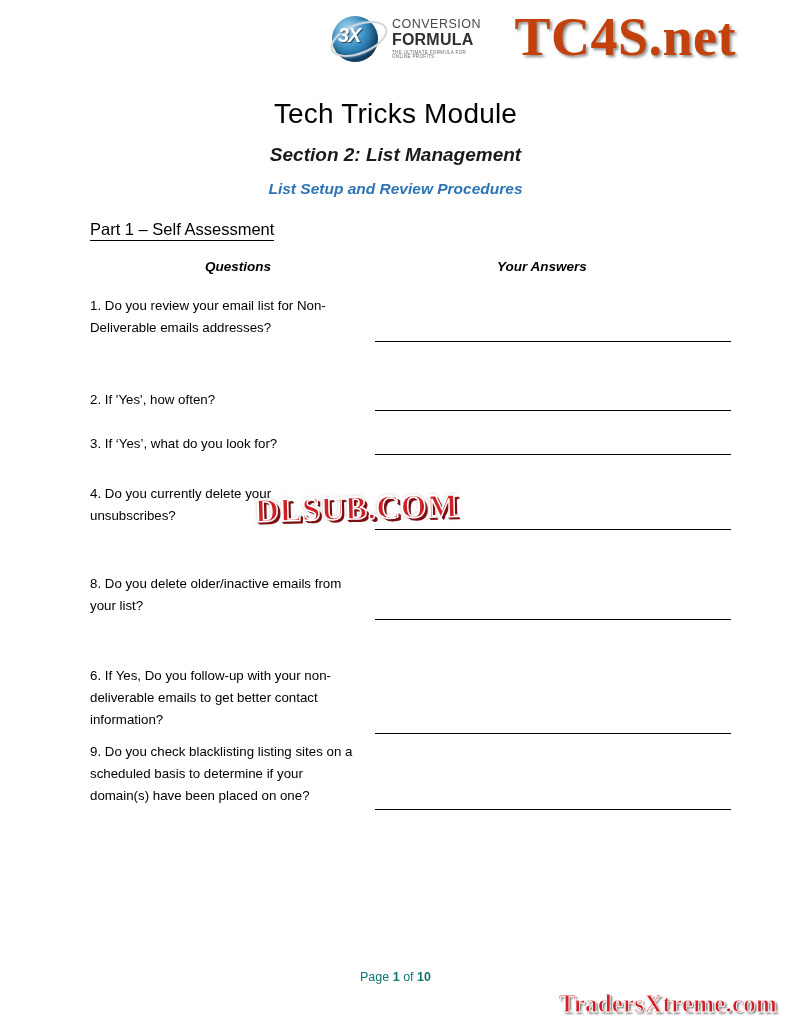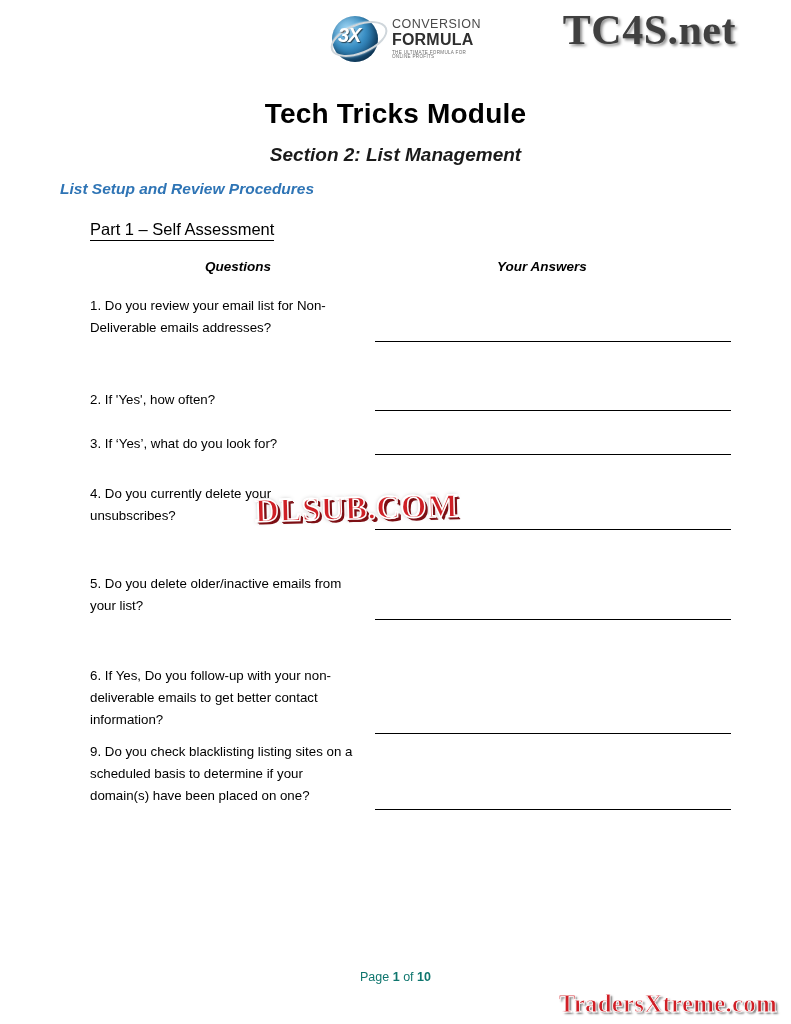--- a/index.html
+++ b/index.html
@@ -99,45 +99,45 @@
     letter-spacing: 0.3px;
     margin-top: 3px;
   }
 
   .brand-tc4s {
     position: absolute;
     right: -5px;
     top: 6px;
     font-family: "Liberation Serif", serif;
     font-weight: bold;
-    font-size: 42px;
-    color: #404040;
+    font-size: 54px;
+    color: #c2410c;
     text-shadow: 2px 2px 3px rgba(0,0,0,0.45), -1px -1px 0 rgba(255,255,255,0.6);
     letter-spacing: 0.5px;
   }
 
   
   .doc-title {
     text-align: center;
     font-size: 28px;
-    font-weight: bold;
+    font-weight: normal;
     color: #000000;
     margin: 16px 0 0 0;
     letter-spacing: 0.2px;
   }
   .doc-subtitle {
     text-align: center;
     font-size: 19px;
     font-weight: bold;
     font-style: italic;
     color: #1a1a1a;
     margin: 14px 0 0 0;
   }
   .doc-subsubtitle {
-    text-align: left;
+    text-align: center;
     font-size: 15.5px;
     font-weight: bold;
     font-style: italic;
     color: #2e74b5;
     margin: 14px 0 0 0;
   }
 
   .part-heading {
     margin: 22px 0 0 30px;
     font-size: 16.5px;
@@ -295,21 +295,21 @@
     </div>
 
     <div class="qa-row" style="margin-top:28px;">
       <div class="qa-question">4. Do you currently delete your unsubscribes?</div>
       <div class="qa-answer" style="height:46px;">
         <div class="answer-line" style="top:46px;"></div>
       </div>
     </div>
 
     <div class="qa-row" style="margin-top:44px;">
-      <div class="qa-question">5. Do you delete older/inactive emails from your list?</div>
+      <div class="qa-question">8. Do you delete older/inactive emails from your list?</div>
       <div class="qa-answer" style="height:46px;">
         <div class="answer-line" style="top:46px;"></div>
       </div>
     </div>
 
     <div class="qa-row" style="margin-top:46px;">
       <div class="qa-question">6. If Yes, Do you follow-up with your non-deliverable emails to get better contact information?</div>
       <div class="qa-answer" style="height:68px;">
         <div class="answer-line" style="top:68px;"></div>
       </div>

